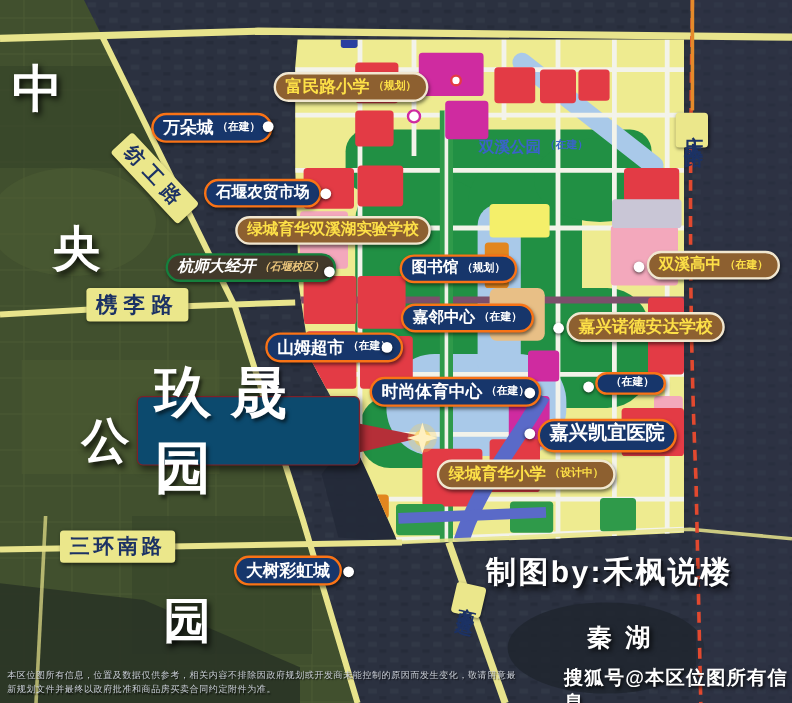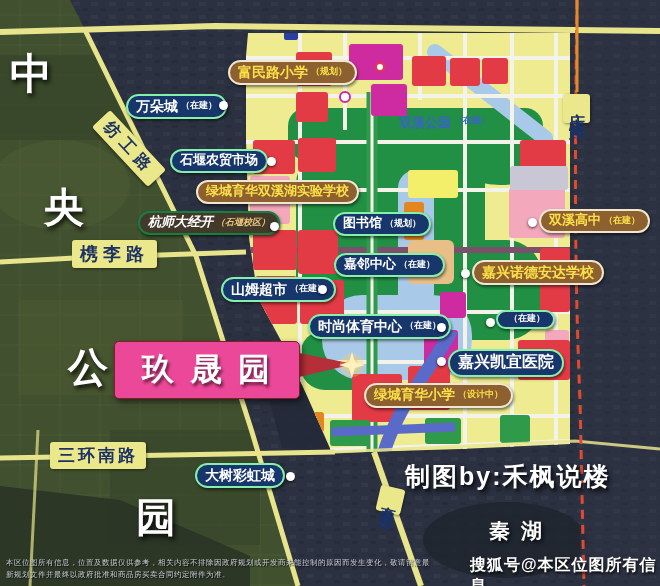--- a/index.html
+++ b/index.html
@@ -4,43 +4,43 @@
 <style>
   html,body{margin:0;padding:0;background:#111;}
   .stage{position:relative;width:660px;height:586px;overflow:hidden;
          font-family:"Liberation Sans","DejaVu Sans",sans-serif;background:#2b3140;}
   .stage svg{position:absolute;left:0;top:0;}
   .layer{position:absolute;left:0;top:0;width:660px;height:586px;}
 
   .lbl{position:absolute;display:inline-flex;align-items:center;white-space:nowrap;
        border-radius:14px;padding:1px 8px 2px;font-weight:700;line-height:1.3;
        box-shadow:1px 2px 3px rgba(0,0,0,.5);}
-  .navy{background:#17366b;border:2px solid #86efac;color:#fff;font-size:14px;}
+  .navy{background:#17366b;border:2px solid #f97316;color:#fff;font-size:14px;}
   .brown{background:#8d6030;border:2px solid #f1e7d0;color:#fde047;font-size:14px;}
   .dark{background:#42392a;border:2px solid #15803d;color:#fff;font-size:13px;font-style:italic;}
   .sm{font-size:13px;}
   .xs{font-size:12.5px;}
   .sfx{font-size:9px;margin-left:3px;font-weight:700;}
   .dark .sfx{color:#ecc67c;}
 
   .roadlbl{position:absolute;background:#ebe78b;color:#1c3264;font-weight:800;
            border-radius:3px;padding:2px 8px;white-space:nowrap;
            box-shadow:1px 1px 3px rgba(0,0,0,.45);font-size:18px;letter-spacing:5px;}
   .roadsfx{font-size:11px;letter-spacing:1px;font-weight:800;}
   .vert{writing-mode:vertical-rl;padding:7px 3px;letter-spacing:5px;font-size:16px;}
 
   .bigchar{position:absolute;color:#fff;font-size:40px;font-weight:700;
            text-shadow:2px 3px 5px rgba(0,0,0,.9);}
 
   .project{position:absolute;left:114px;top:330px;width:186px;height:58px;
-           background:#ec4899;border:1px solid #7e2029;border-radius:5px;
+           background:#0c4a6e;border:1px solid #7e2029;border-radius:5px;
            display:flex;align-items:center;justify-content:center;
-           color:#fff;font-size:32px;font-weight:800;letter-spacing:16px;
+           color:#fff;font-size:47px;font-weight:800;letter-spacing:16px;
            padding-left:14px;box-sizing:border-box;
-           text-shadow:2px 3px 3px rgba(0,0,0,.55);box-shadow:2px 3px 6px rgba(0,0,0,.5);margin-top:11px;}
+           text-shadow:2px 3px 3px rgba(0,0,0,.55);box-shadow:2px 3px 6px rgba(0,0,0,.5);}
 
   .parklbl{position:absolute;left:399px;top:114px;color:#3a63c8;font-weight:800;
            font-size:13px;white-space:nowrap;display:flex;align-items:flex-start;}
   .parklbl .sfx{color:#3a63c8;}
 
   .credit{position:absolute;left:405px;top:460px;color:#fff;font-size:25px;font-weight:800;
           letter-spacing:2px;text-shadow:2px 2px 0 rgba(20,22,30,.9),3px 4px 5px rgba(0,0,0,.7);}
   .qinhu{position:absolute;left:489px;top:517px;color:#fff;font-size:21px;font-weight:700;
          letter-spacing:11px;text-shadow:2px 2px 4px rgba(0,0,0,.9);}
   .watermark{position:absolute;left:470px;top:555px;color:#fff;font-size:16px;font-weight:600;

